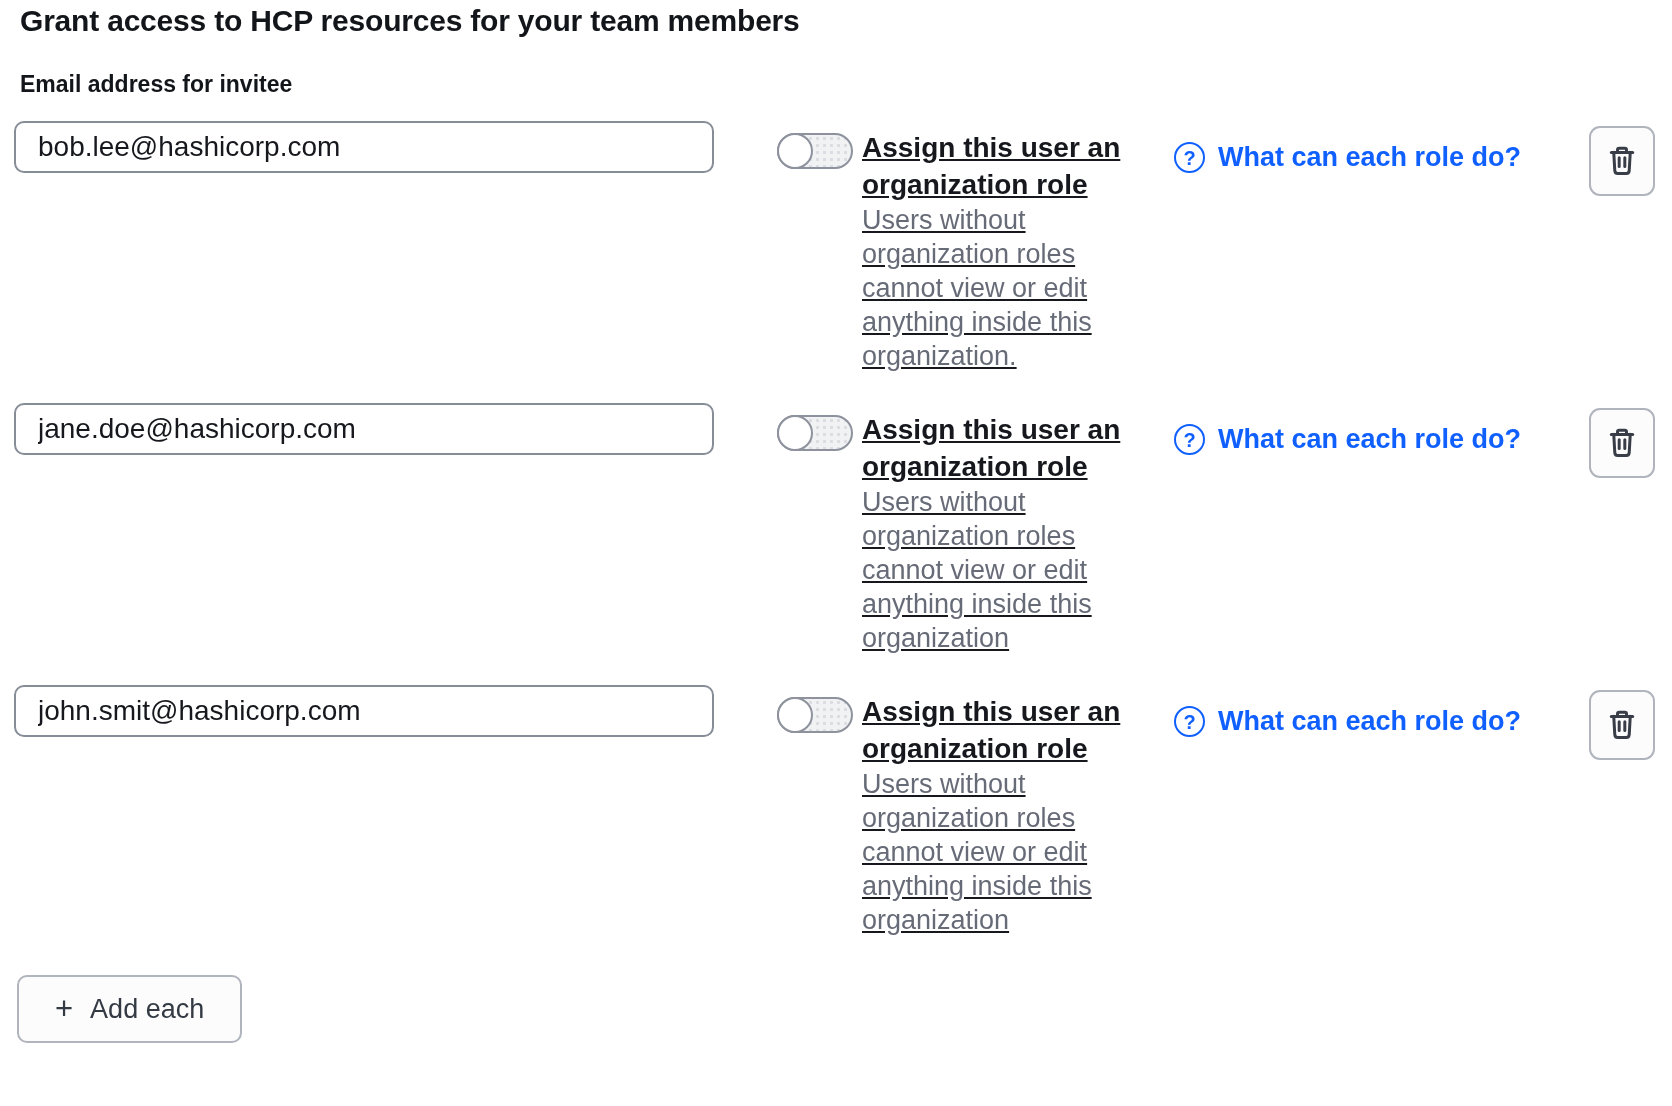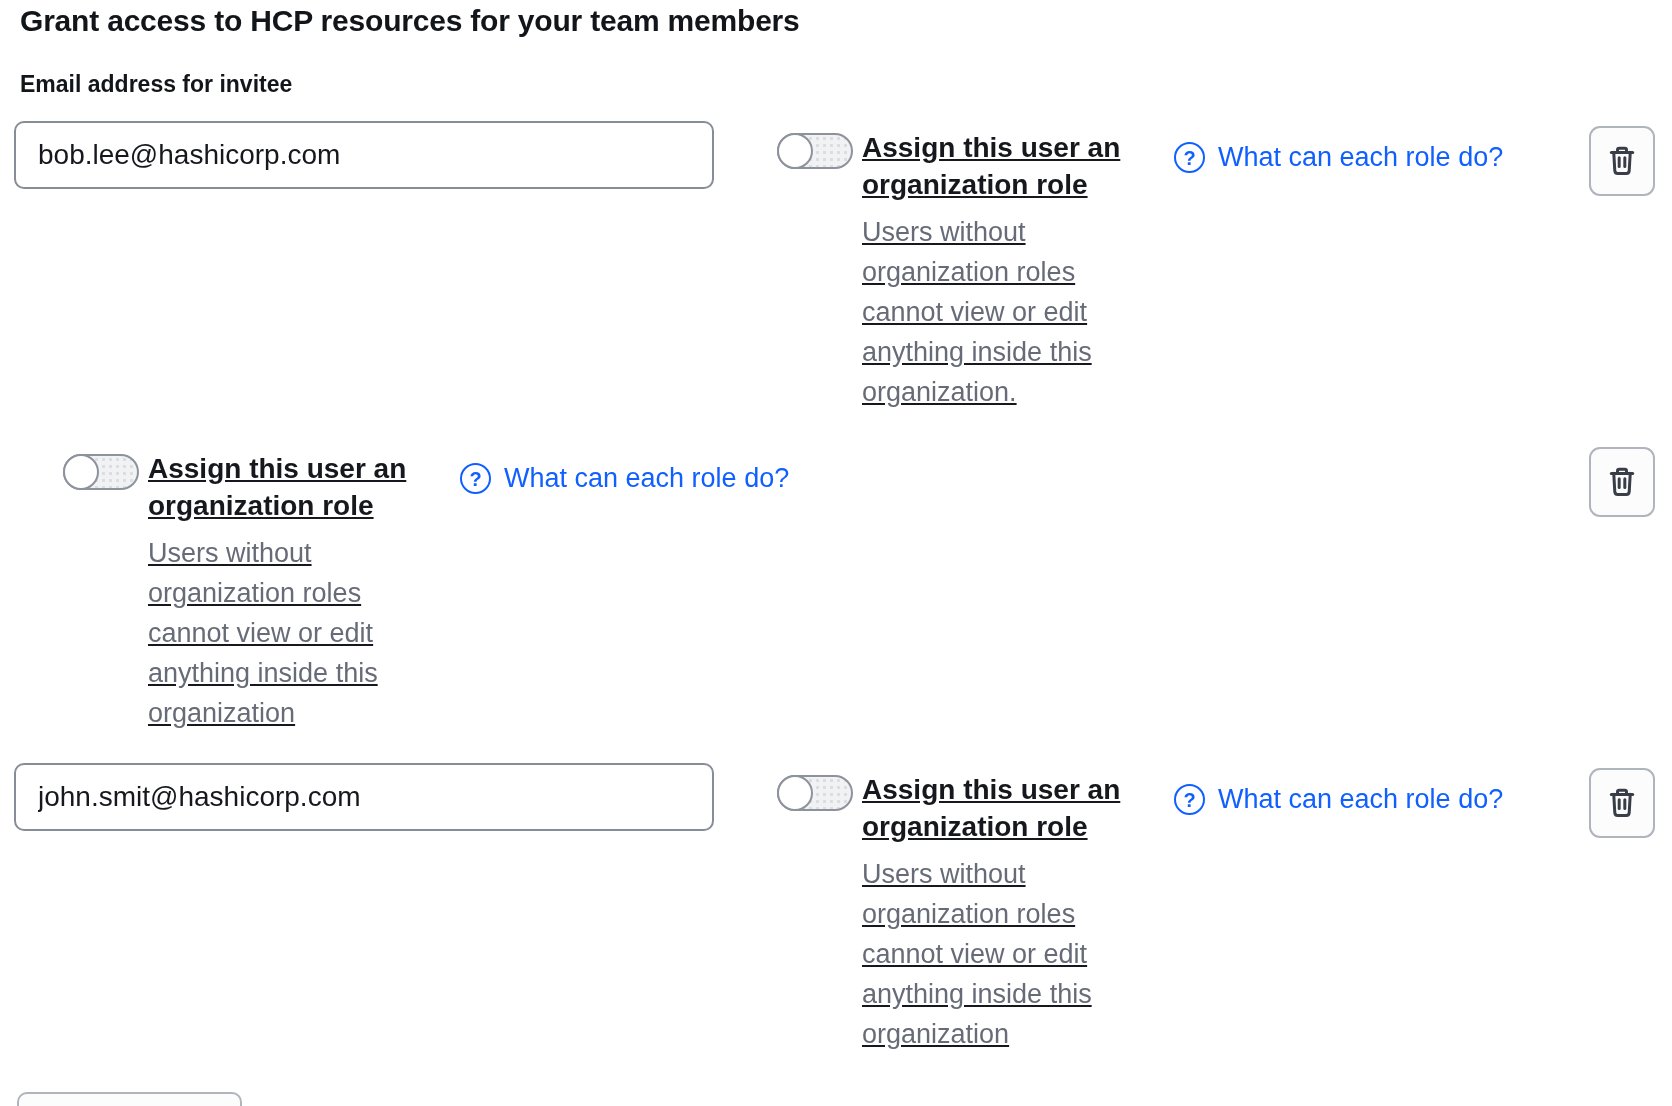--- a/index.html
+++ b/index.html
@@ -30,21 +30,21 @@
   .rows { margin-top: 23px; }
   .invite-row {
     display: flex;
     align-items: flex-start;
     margin-bottom: 30px;
   }
 
   .email-input {
     margin-left: 14px;
     width: 700px;
-    height: 68px;
+    height: 52px;
     border: 2px solid #878d97;
     border-radius: 10px;
     padding: 0 22px;
     font-size: 28px;
     font-family: inherit;
     color: #16181d;
     background: #ffffff;
     outline: none;
   }
 
@@ -77,23 +77,22 @@
     padding-top: 8px;
     text-decoration: underline;
   }
   .role-title {
     font-size: 28px;
     font-weight: 700;
     line-height: 37px;
     color: #16181d;
   }
   .role-desc {
-    margin-top: 9px;
     font-size: 27px;
-    line-height: 40px;
+    line-height: 34px;
     color: #666b77;
   }
 
   .link-col {
     margin-left: 46px;
     padding-top: 21px;
     display: flex;
     align-items: center;
     gap: 13px;
     cursor: pointer;
@@ -106,21 +105,21 @@
     display: flex;
     align-items: center;
     justify-content: center;
     font-size: 20px;
     font-weight: 700;
     color: #1060ff;
     line-height: 1;
   }
   .help-link {
     font-size: 27px;
-    font-weight: 400;
+    font-weight: 700;
     color: #1060ff;
     text-decoration: none;
     white-space: nowrap;
   }
 
   .trash-btn {
     margin-left: auto;
     margin-right: 17px;
     margin-top: 5px;
     flex: none;
@@ -187,20 +186,21 @@
           <path d="M5.6 3V2.1c0-.5.4-.9.9-.9h3c.5 0 .9.4.9.9V3"></path>
           <path d="M2.3 3.4h11.4"></path>
           <path d="M3.6 3.4l.55 9.7c.05.8.72 1.5 1.55 1.5h4.6c.83 0 1.5-.7 1.55-1.5l.55-9.7"></path>
           <path d="M6.5 6.3v4.6"></path>
           <path d="M9.5 6.3v4.6"></path>
         </svg>
       </button>
     </div>
 
     <div class="invite-row">
+      <input class="email-input" type="email" value="jane.doe@hashicorp.com" style="">
       <div class="toggle">
         <div class="toggle-knob"></div>
       </div>
       <div class="role-col">
         <div class="role-title">Assign this user an organization role</div>
         <div class="role-desc">Users without organization roles cannot view or edit anything inside this organization</div>
       </div>
       <div class="link-col">
         <span class="help-icon">?</span>
         <a class="help-link" href="#">What can each role do?</a>

